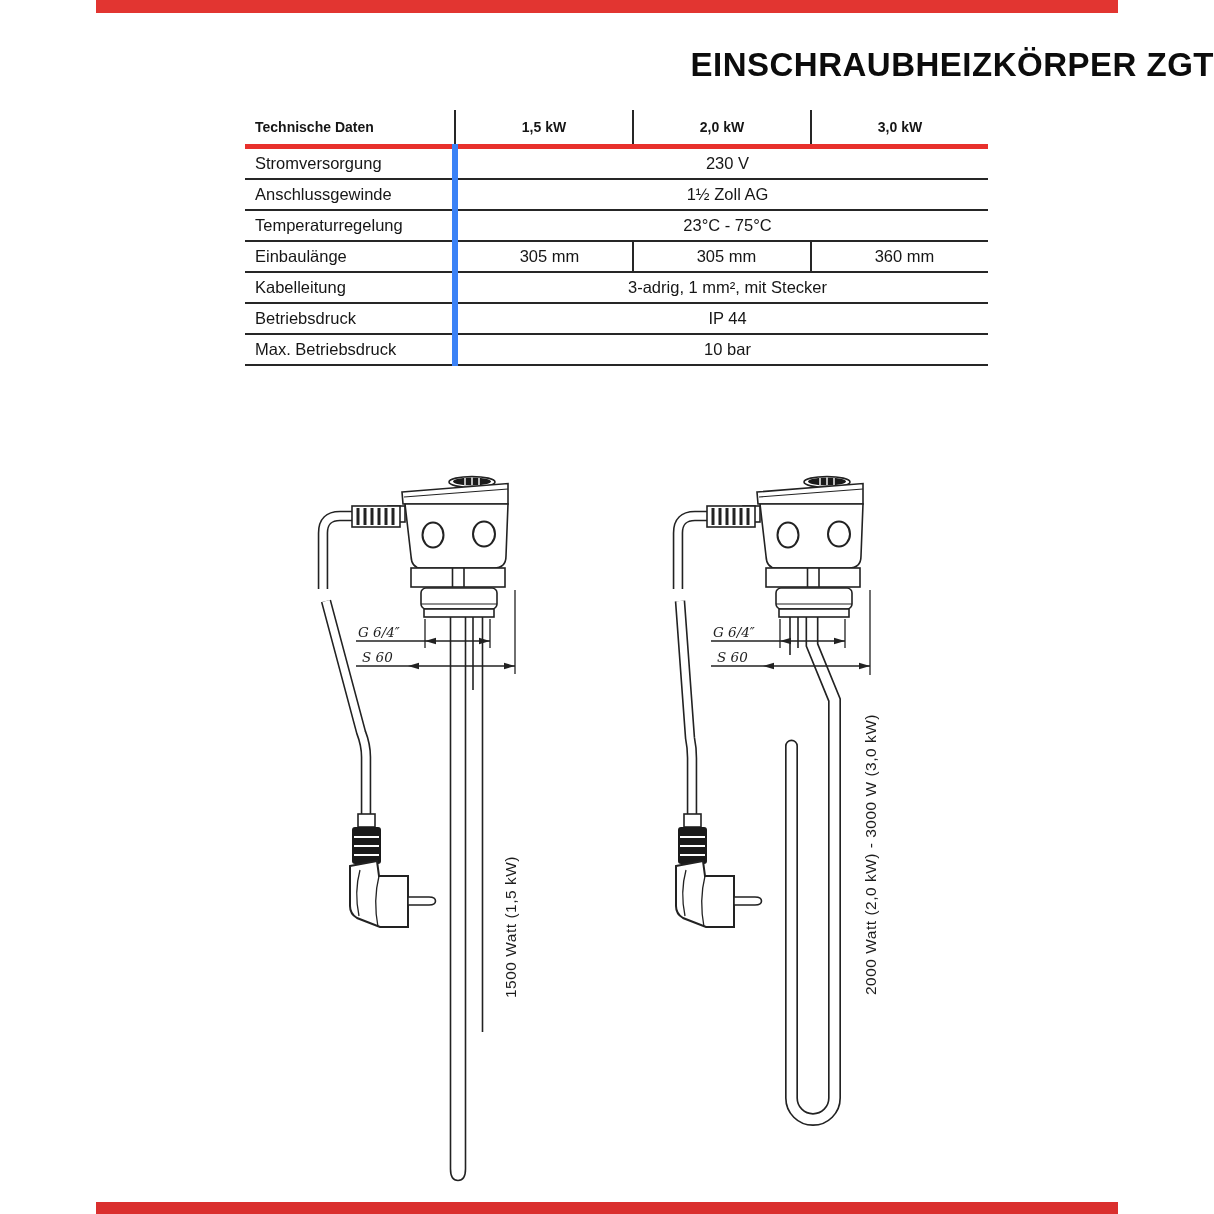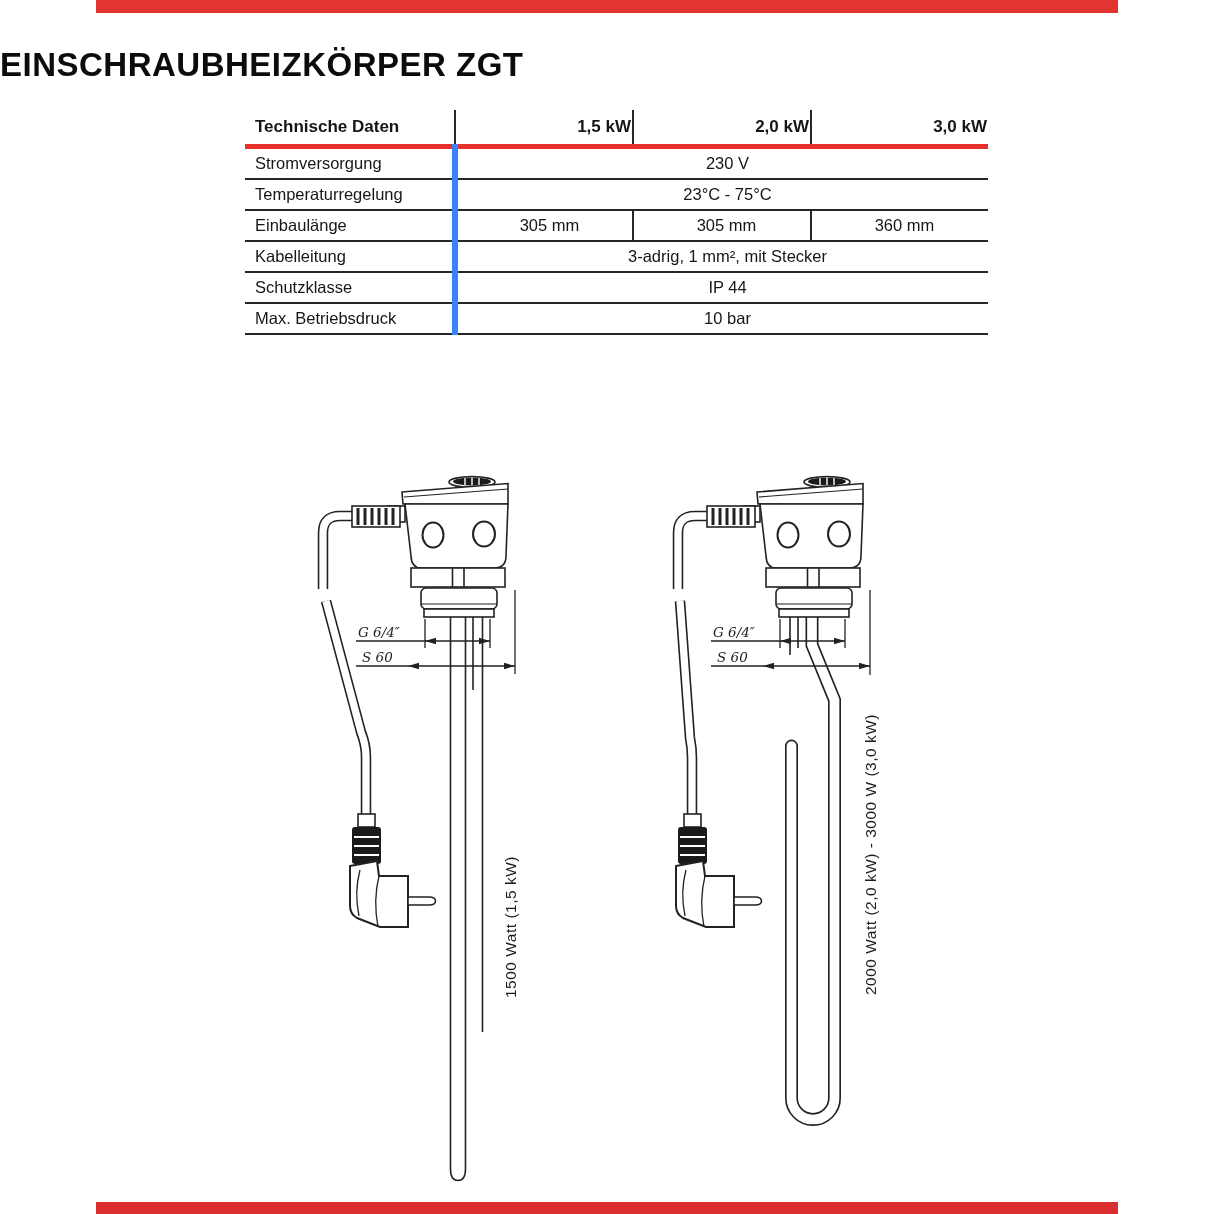--- a/index.html
+++ b/index.html
@@ -4,33 +4,33 @@
 <style>
   html,body{margin:0;padding:0;background:#ffffff;}
   body{
     position:relative;width:1214px;height:1214px;overflow:hidden;
     font-family:"Liberation Sans",sans-serif;color:#141414;
   }
   .red-bar{position:absolute;left:96px;width:1022px;background:#e23531;}
   .red-bar.top{top:0;height:13px;}
   .red-bar.bottom{top:1202px;height:12px;background:#da2f2e;}
   .page-title{
-    position:absolute;top:46px;left:0;width:100%;text-align:left;
+    position:absolute;top:46px;left:0;width:100%;text-align:right;
     font-size:33px;font-weight:700;letter-spacing:.5px;color:#0c0c0c;
   }
   table.spec{
     position:absolute;left:245px;top:110px;width:720px;
     border-collapse:collapse;table-layout:fixed;
     font-size:16.5px;color:#161616;
   }
-  table.spec th{height:32px;font-size:17px;font-weight:700;vertical-align:middle;}
+  table.spec th{height:32px;font-size:14px;font-weight:700;vertical-align:middle;}
   table.spec thead th{border-bottom:5px solid #e8302c;}
   table.spec thead th + th{border-left:2px solid #262626;}
   table.spec th.label-h{text-align:left;padding-left:10px;width:198px;}
-  table.spec th.col-h{text-align:right;width:174px;}
+  table.spec th.col-h{text-align:center;width:174px;}
   table.spec td{height:29px;border-bottom:2px solid #262626;vertical-align:middle;padding:0 6px;}
   table.spec td.label-cell{text-align:left;border-right:6px solid #3b82f6;padding-left:10px;}
   table.spec td.value-cell{text-align:center;padding-left:15px;}
   table.spec td.value-cell + td.value-cell{border-left:2px solid #262626;}
   svg text.dim{
     font-family:"DejaVu Serif",serif;font-style:italic;font-size:13.5px;fill:#222;
   }
   svg text.caption{
     font-family:"Liberation Sans",sans-serif;font-size:15.5px;fill:#1c1c1c;letter-spacing:.5px;
   }
@@ -54,35 +54,39 @@
       <th class="col-h">2,0 kW</th>
       <th class="col-h">3,0 kW</th>
     </tr>
   </thead>
   <tbody id="spec-body">
       <tr>
         <td class="label-cell">Stromversorgung</td>
         <td class="value-cell" colspan="3">230 V</td>
       </tr>
       <tr>
+        <td class="label-cell">Anschlussgewinde</td>
+        <td class="value-cell" colspan="3">1½ Zoll AG</td>
+      </tr>
+      <tr>
         <td class="label-cell">Temperaturregelung</td>
         <td class="value-cell" colspan="3">23°C - 75°C</td>
       </tr>
       <tr>
         <td class="label-cell">Einbaulänge</td>
         <td class="value-cell">305 mm</td>
         <td class="value-cell">305 mm</td>
         <td class="value-cell">360 mm</td>
       </tr>
       <tr>
         <td class="label-cell">Kabelleitung</td>
         <td class="value-cell" colspan="3">3-adrig, 1 mm², mit Stecker</td>
       </tr>
       <tr>
-        <td class="label-cell">Schutzklasse</td>
+        <td class="label-cell">Betriebsdruck</td>
         <td class="value-cell" colspan="3">IP 44</td>
       </tr>
       <tr>
         <td class="label-cell">Max. Betriebsdruck</td>
         <td class="value-cell" colspan="3">10 bar</td>
       </tr>
     </tbody>
 </table>
 
 <svg class="drawing left" width="245" height="735" viewBox="300 455 245 735" fill="none" stroke="#222" stroke-width="1.6">

